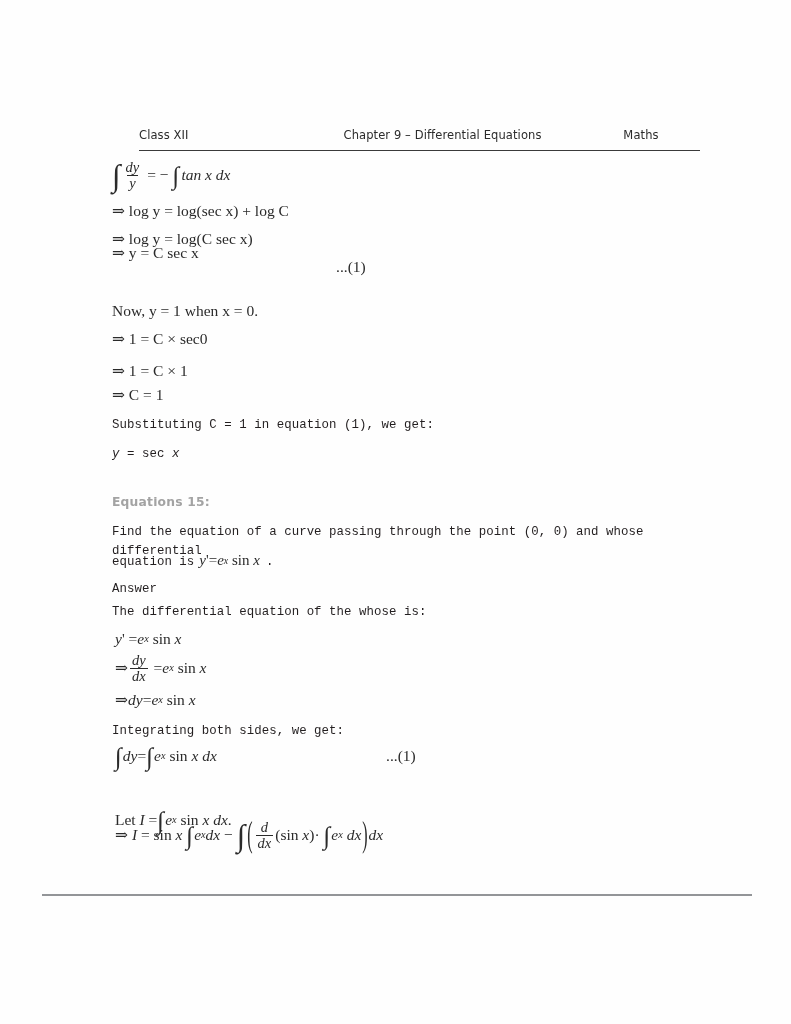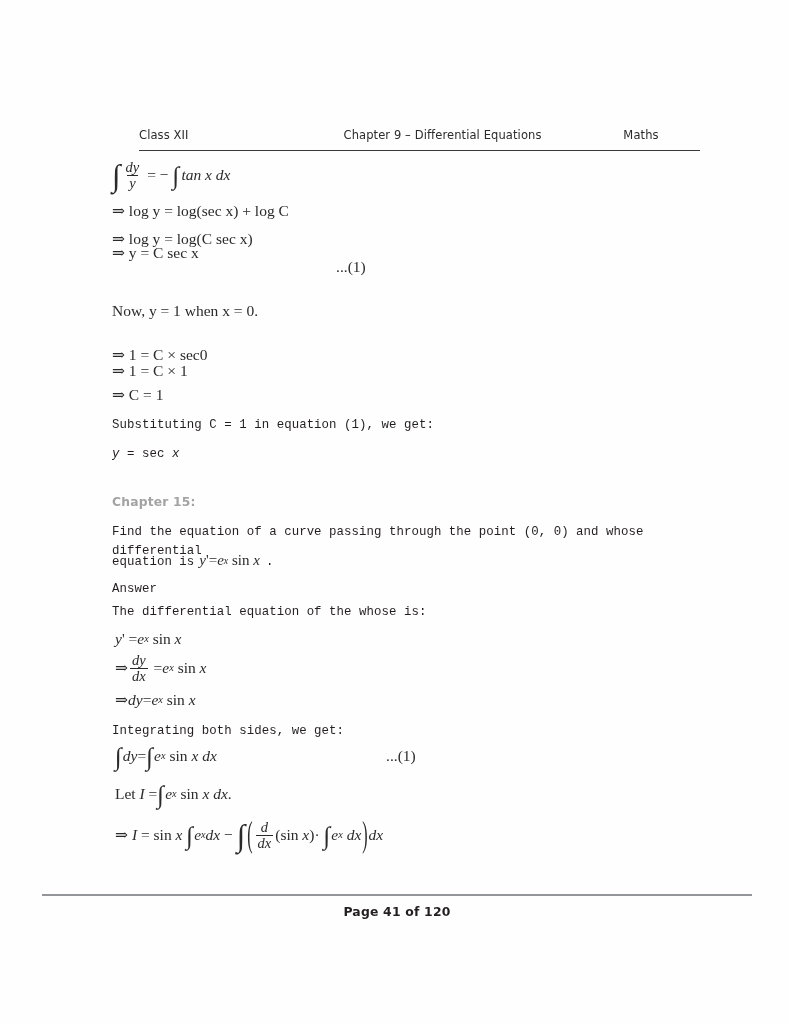--- a/index.html
+++ b/index.html
@@ -189,35 +189,35 @@
 
     <div class="eq ln" style="top:42px;">⇒ log y = log(sec x) + log C</div>
 
     <div class="eq ln" style="top:70px;">⇒ log y = log(C sec x)</div>
 
     <div class="eq ln" style="top:84px;">⇒ y = C sec x</div>
     <div class="eqnum" style="top:98px;left:224px;">...(1)</div>
 
     <div class="eq ln" style="top:142px;">Now, y = 1 when x = 0.</div>
 
-    <div class="eq ln" style="top:170px;margin-top:16px;">⇒ 1 = C × sec0</div>
+    <div class="eq ln" style="top:170px;">⇒ 1 = C × sec0</div>
 
     <div class="eq ln" style="top:202px;">⇒ 1 = C × 1</div>
 
     <div class="eq ln" style="top:226px;">⇒ C = 1</div>
 
     <div class="txt ln" style="top:256px;">Substituting C = 1 in equation (1), we get:</div>
 
     <div class="txt ln" style="top:285px;">
       <span class="mi">y</span>
       <span> = sec </span>
       <span class="mi">x</span>
     </div>
 
-    <div class="qhead ln" style="top:335px;">Chapter 15:</div>
+    <div class="qhead ln" style="top:335px;">Equations 15:</div>
 
     <div class="txt ln" style="top:363px;">Find the equation of a curve passing through the point (0, 0) and whose differential</div>
 
     <div class="ln" style="top:392px; display:flex; align-items:baseline;">
       <span class="txt">equation is</span>
       <span class="eq" style="margin-left:5px; font-size:15px;">
         <span class="it">y</span>
           <span class="rm">'</span>
           <span class="rm"> = </span>
           <span class="it">e</span>
@@ -271,21 +271,21 @@
       <span class="it">dy</span>
         <span class="rm"> = </span>
       <span class="intg">∫</span>
       <span class="it">e</span>
         <span class="sup">x</span>
         <span class="rm">&nbsp;sin&nbsp;</span>
         <span class="it">x dx</span>
     </div>
     <div class="eqnum" style="top:587px;left:274px;">...(1)</div>
 
-    <div class="eq ln" style="top:625px; padding-left:3px;">
+    <div class="eq ln" style="top:651px; padding-left:3px;">
       <span class="rm">Let&nbsp;</span>
         <span class="it">I</span>
         <span class="rm">&nbsp;= </span>
       <span class="intg">∫</span>
       <span class="it">e</span>
         <span class="sup">x</span>
         <span class="rm">&nbsp;sin&nbsp;</span>
         <span class="it">x dx</span>
         <span class="rm">.</span>
     </div>
@@ -314,15 +314,14 @@
       <span class="it">e</span>
         <span class="sup">x</span>
         <span class="it">&nbsp;dx</span>
       <span class="bigparen">)</span>
       <span class="it">dx</span>
     </div>
 
   </div>
 
   <div class="footrule"></div>
-  <div class="footer">Page 41 of 120</div>
 
 </div>
 
 </body></html>

